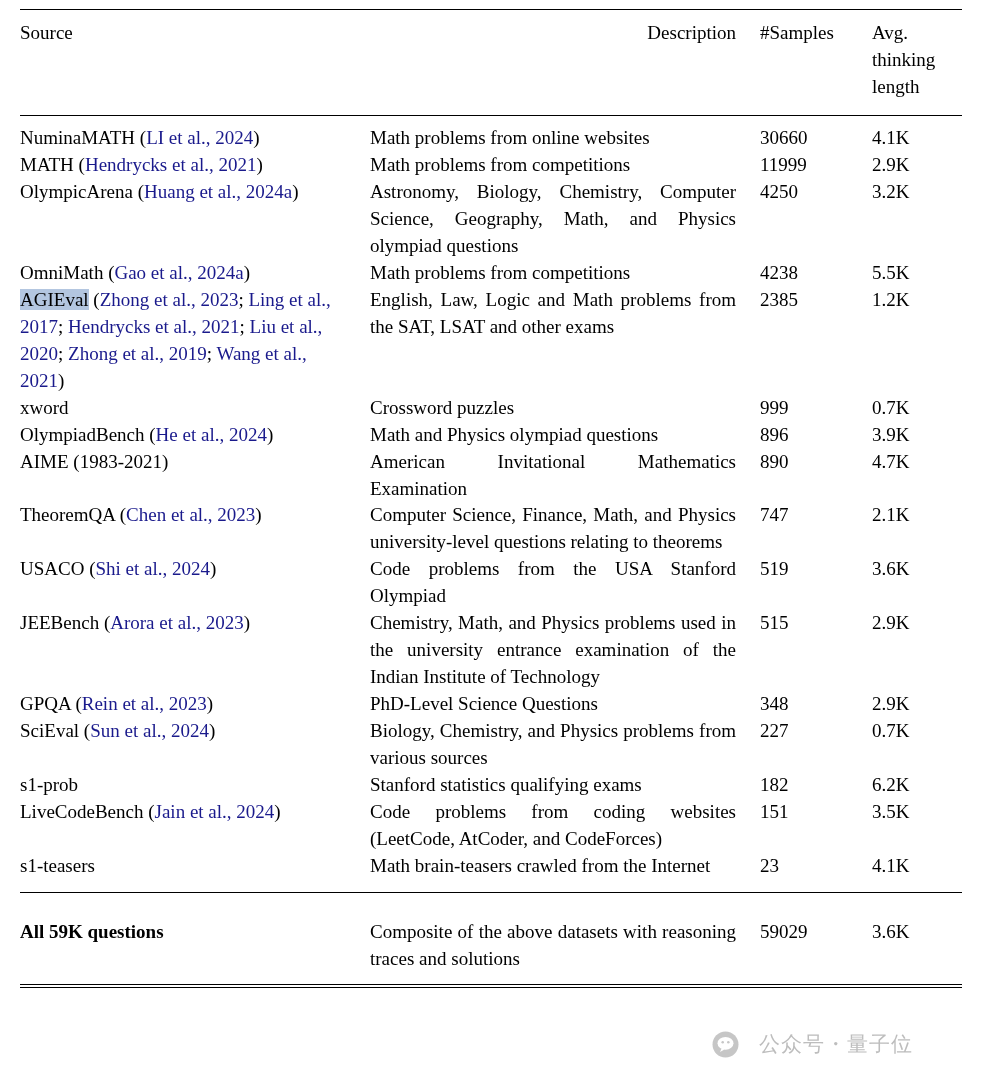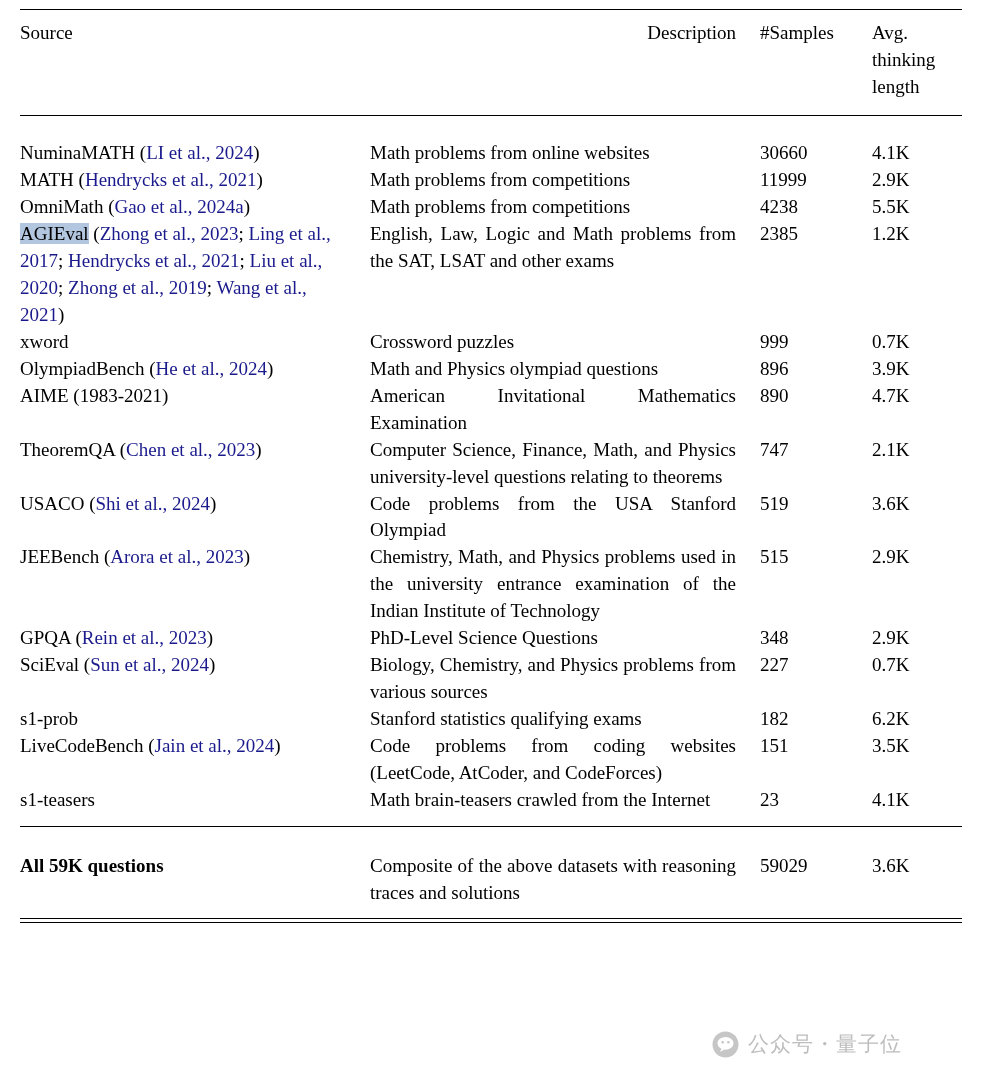--- a/index.html
+++ b/index.html
@@ -27,21 +27,21 @@
     vertical-align: top;
     text-align: left;
     font-weight: normal;
     padding: 0;
   }
   thead th {
     padding-top: 10px;
     padding-bottom: 14px;
     border-bottom: 1.2px solid #000;
   }
-  tbody tr:first-child td { padding-top: 24px; }
+  tbody tr:first-child td { padding-top: 9px; }
   tbody tr:last-child td  { padding-bottom: 12px; }
   tfoot td {
     border-top: 1.2px solid #000;
     padding-top: 26px;
     padding-bottom: 11px;
   }
   .col-source { width: 350px; padding-right: 22px; }
   .col-desc   { width: 390px; padding-right: 24px; text-align: justify; }
   .col-num    { width: 112px; }
   .col-avg    { width: 90px;  }
@@ -56,21 +56,21 @@
     border-top: 1.6px solid #000;
     height: 0;
   }
 
   .watermark {
     position: absolute;
     left: 712px;
     top: 1030px;
     display: flex;
     align-items: center;
-    gap: 9px;
+    gap: 20px;
     color: #bdbdbd;
     font-family: "Liberation Sans", "DejaVu Sans", sans-serif;
     font-size: 21px;
     letter-spacing: 1px;
     white-space: nowrap;
     pointer-events: none;
   }
   .wm-icon { display: inline-flex; }
 </style>
 </head>
@@ -99,20 +99,26 @@
           <td class="col-num">30660</td>
           <td class="col-avg">4.1K</td>
         </tr>
         <tr>
           <td class="col-source"><span>MATH (</span><span class="cite">Hendrycks et al., 2021</span><span>)</span></td>
           <td class="col-desc">Math problems from competitions</td>
           <td class="col-num">11999</td>
           <td class="col-avg">2.9K</td>
         </tr>
         <tr>
+          <td class="col-source"><span>OlympicArena (</span><span class="cite">Huang et al., 2024a</span><span>)</span></td>
+          <td class="col-desc">Astronomy, Biology, Chemistry, Computer Science, Geography, Math, and Physics olympiad questions</td>
+          <td class="col-num">4250</td>
+          <td class="col-avg">3.2K</td>
+        </tr>
+        <tr>
           <td class="col-source"><span>OmniMath (</span><span class="cite">Gao et al., 2024a</span><span>)</span></td>
           <td class="col-desc">Math problems from competitions</td>
           <td class="col-num">4238</td>
           <td class="col-avg">5.5K</td>
         </tr>
         <tr>
           <td class="col-source"><span class="hl">AGIEval</span><span> (</span><span class="cite">Zhong et al., 2023</span><span>; </span><span class="cite">Ling et al., 2017</span><span>; </span><span class="cite">Hendrycks et al., 2021</span><span>; </span><span class="cite">Liu et al., 2020</span><span>; </span><span class="cite">Zhong et al., 2019</span><span>; </span><span class="cite">Wang et al., 2021</span><span>)</span></td>
           <td class="col-desc">English, Law, Logic and Math problems from the SAT, LSAT and other exams</td>
           <td class="col-num">2385</td>
           <td class="col-avg">1.2K</td>

